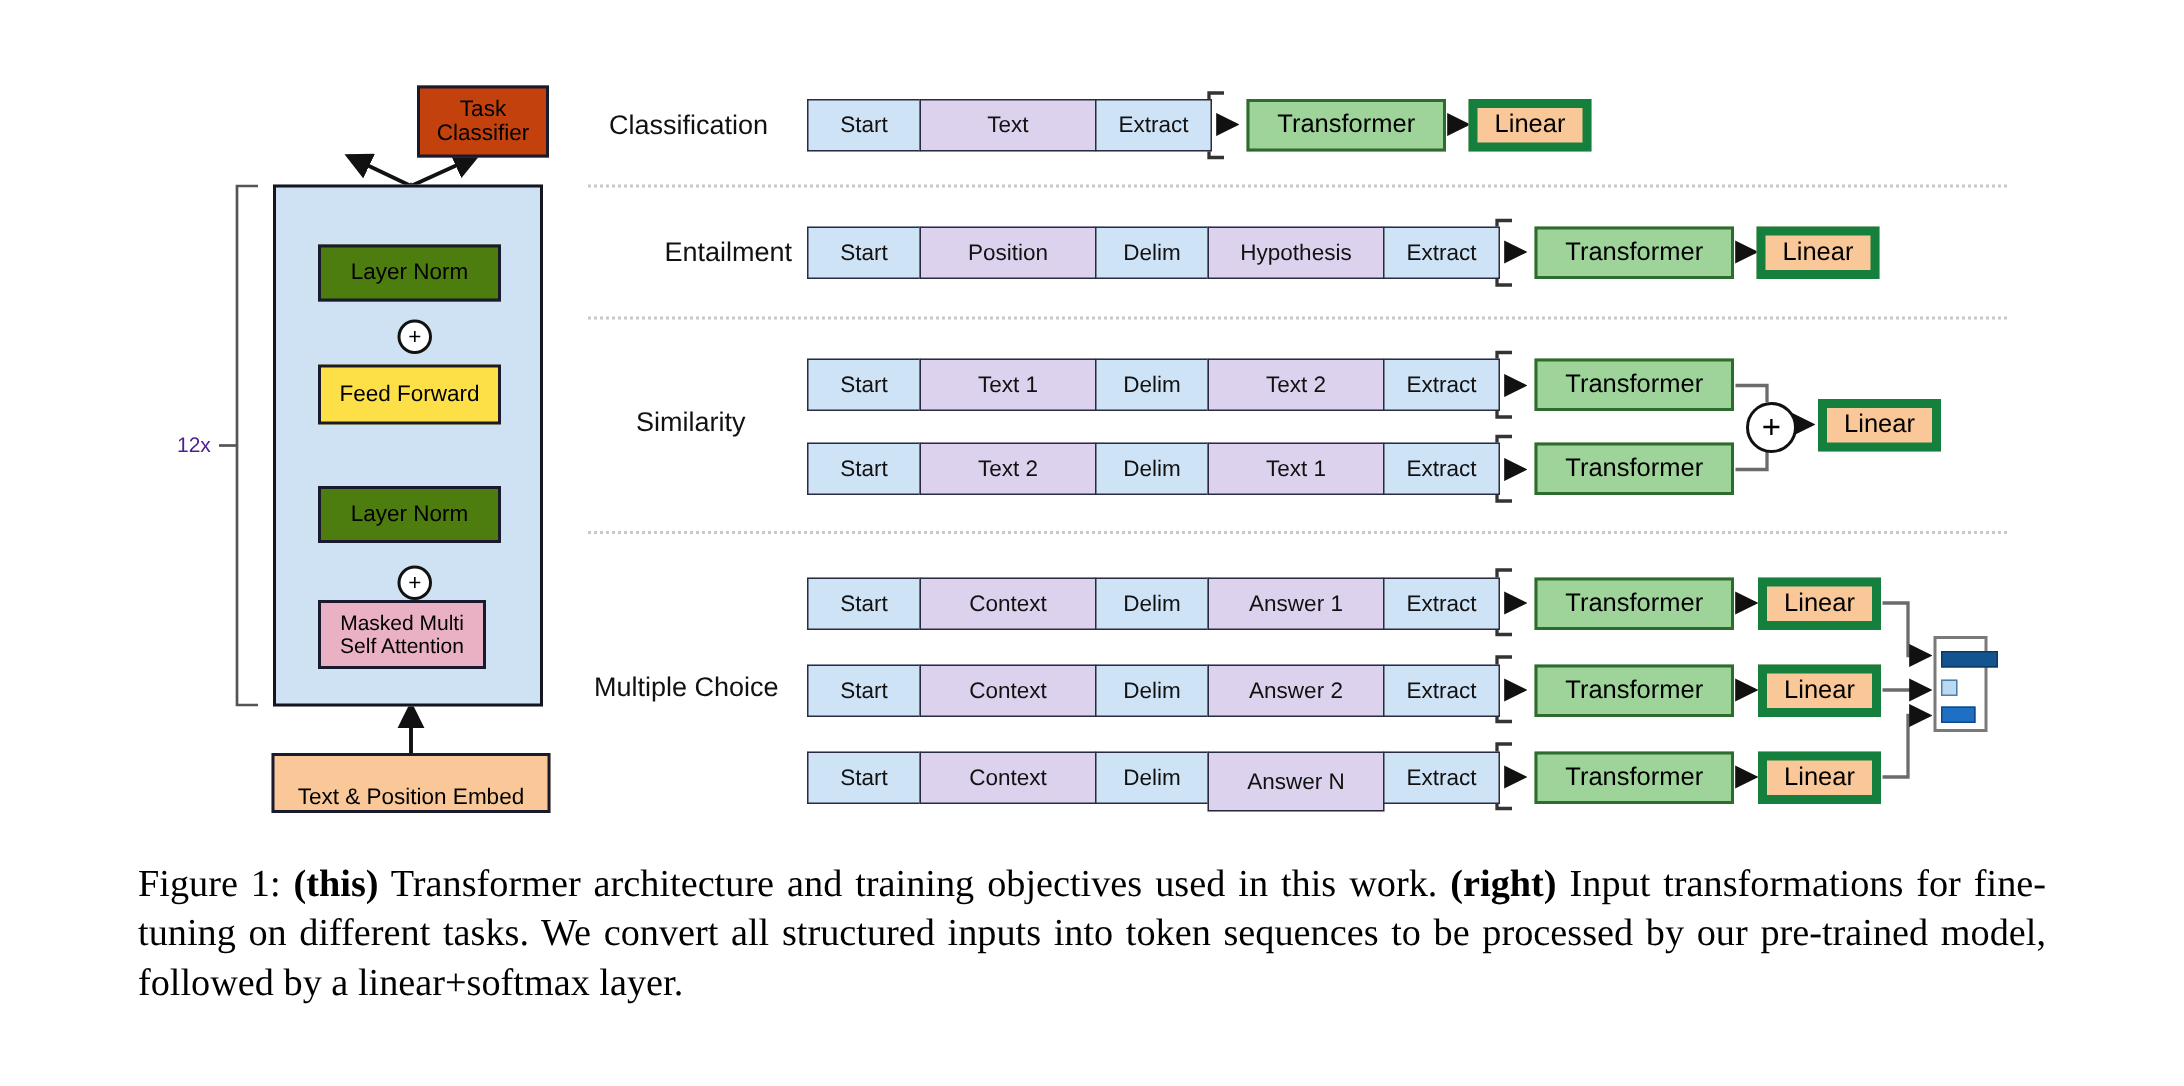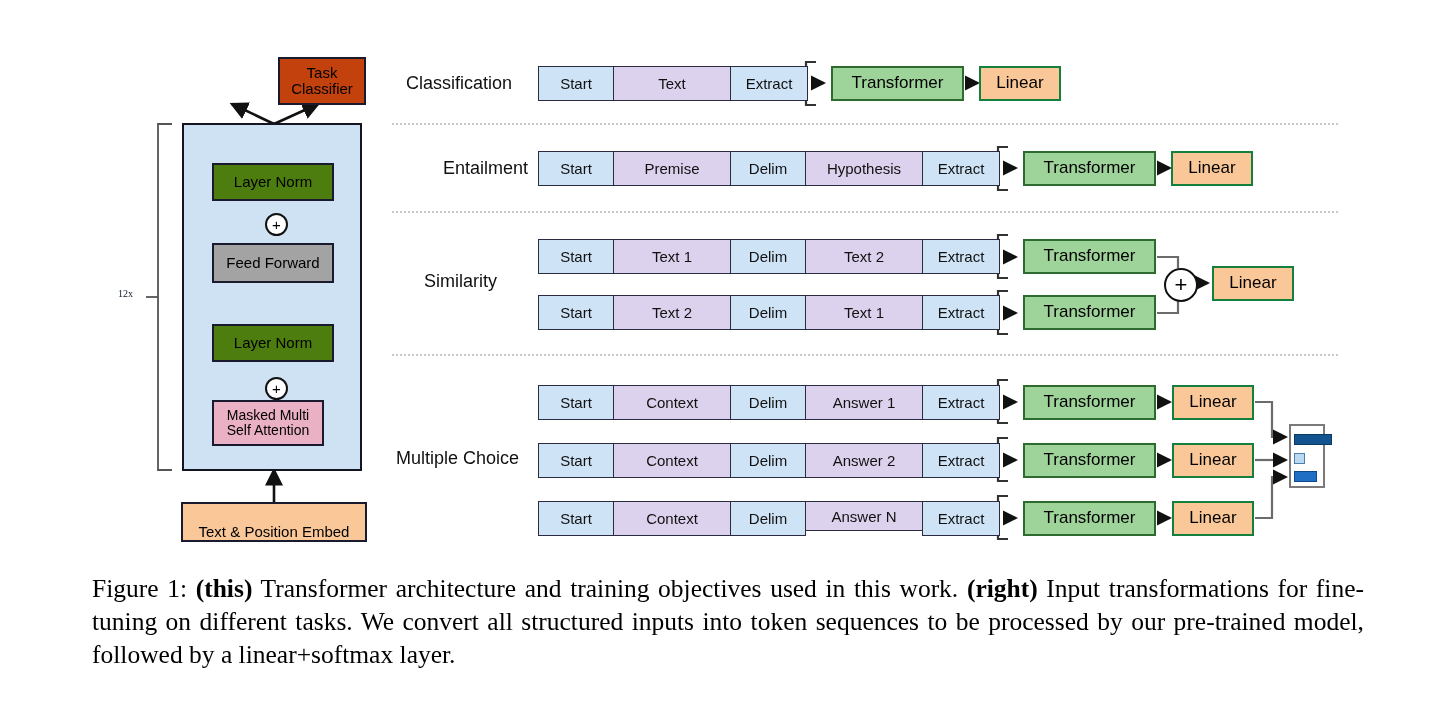--- a/index.html
+++ b/index.html
@@ -12,35 +12,35 @@
   .box{position:absolute;box-sizing:border-box;border:2px solid #1a1a2e;
        display:flex;align-items:center;justify-content:center;text-align:center;
        line-height:1.1;}
 
   
   .blk-container{position:absolute;box-sizing:border-box;background:#cfe2f3;
       border:2px solid #15151f;}
   .t-pred{background:#a8d08d;}
   .t-clf{background:#c2410c;}
   .layernorm{background:#4d7c0f;}
-  .feedfwd{background:#a3a3a3;text-align:right;}
+  .feedfwd{background:#fde047;text-align:right;}
   .attn{background:#eab0c4;}
   .embed{background:#fac898;align-items:flex-end;}
 
-  .lbl-12x{position:absolute;font-size:10px;color:#0f172a;font-family:Liberation Serif, serif;}
+  .lbl-12x{position:absolute;font-size:14px;color:#4c1d95;}
 
   
   .tok{position:absolute;box-sizing:border-box;border:1.6px solid #2a2a40;
        display:flex;align-items:center;justify-content:center;font-size:15px;
        color:#111;}
   .tok.blue{background:#cfe3f7;}
   .tok.purple{background:#ddd2ee;}
 
   .trf{background:#9ed49a;border:2px solid #2e6b2e;}
-  .lin{background:#fac898;border:2px solid #15803d;}
+  .lin{background:#fac898;border:6px solid #15803d;}
 
   .task-label{position:absolute;font-size:18px;color:#111;white-space:nowrap;text-align:right;}
 
   .divider{position:absolute;height:0;border-top:2px dotted #c9c9c9;}
 
   .softmax-box{position:absolute;box-sizing:border-box;background:#fff;
                border:2px solid #7a7a7a;}
   .sbar{position:absolute;}
 
   svg.ov{position:absolute;left:0;top:0;width:1456px;height:724px;
@@ -169,21 +169,21 @@
 
   <div class="task-label" style="left:406px;top:73px;">Classification</div>
   <div class="tok blue" style="left:538px;top:66px;width:76px;height:35px;">Start</div>
   <div class="tok purple" style="left:613px;top:66px;width:118px;height:35px;">Text</div>
   <div class="tok blue" style="left:730px;top:66px;width:78px;height:35px;">Extract</div>
   <div class="box trf" style="left:831px;top:66px;width:133px;height:35px;font-size:17px;">Transformer</div>
   <div class="box lin" style="left:979px;top:66px;width:82px;height:35px;font-size:17px;">Linear</div>
 
   <div class="task-label" style="left:420px;top:158px;margin-left:23px;">Entailment</div>
   <div class="tok blue" style="left:538px;top:151px;width:76px;height:35px;">Start</div>
-  <div class="tok purple" style="left:613px;top:151px;width:118px;height:35px;">Premise</div>
+  <div class="tok purple" style="left:613px;top:151px;width:118px;height:35px;">Position</div>
   <div class="tok blue" style="left:730px;top:151px;width:76px;height:35px;">Delim</div>
   <div class="tok purple" style="left:805px;top:151px;width:118px;height:35px;">Hypothesis</div>
   <div class="tok blue" style="left:922px;top:151px;width:78px;height:35px;">Extract</div>
   <div class="box trf" style="left:1023px;top:151px;width:133px;height:35px;font-size:17px;">Transformer</div>
   <div class="box lin" style="left:1171px;top:151px;width:82px;height:35px;font-size:17px;">Linear</div>
 
   <div class="task-label" style="left:424px;top:271px;">Similarity</div>
 
   <div class="tok blue" style="left:538px;top:239px;width:76px;height:35px;">Start</div>
   <div class="tok purple" style="left:613px;top:239px;width:118px;height:35px;">Text 1</div>
@@ -218,21 +218,21 @@
   <div class="tok purple" style="left:613px;top:443px;width:118px;height:35px;">Context</div>
   <div class="tok blue" style="left:730px;top:443px;width:76px;height:35px;">Delim</div>
   <div class="tok purple" style="left:805px;top:443px;width:118px;height:35px;">Answer 2</div>
   <div class="tok blue" style="left:922px;top:443px;width:78px;height:35px;">Extract</div>
   <div class="box trf" style="left:1023px;top:443px;width:133px;height:35px;font-size:17px;">Transformer</div>
   <div class="box lin" style="left:1172px;top:443px;width:82px;height:35px;font-size:17px;">Linear</div>
 
   <div class="tok blue" style="left:538px;top:501px;width:76px;height:35px;">Start</div>
   <div class="tok purple" style="left:613px;top:501px;width:118px;height:35px;">Context</div>
   <div class="tok blue" style="left:730px;top:501px;width:76px;height:35px;">Delim</div>
-  <div class="tok purple" style="left:805px;top:501px;width:118px;height:30px;">Answer N</div>
+  <div class="tok purple" style="left:805px;top:501px;width:118px;height:40px;">Answer N</div>
   <div class="tok blue" style="left:922px;top:501px;width:78px;height:35px;">Extract</div>
   <div class="box trf" style="left:1023px;top:501px;width:133px;height:35px;font-size:17px;">Transformer</div>
   <div class="box lin" style="left:1172px;top:501px;width:82px;height:35px;font-size:17px;">Linear</div>
 
   <div class="softmax-box" style="left:1289px;top:424px;width:36px;height:64px;">
     <div class="sbar" style="left:3px;top:8px;height:9px;width:36px;background:#12548f;border:1px solid #0a3a63;"></div>
     <div class="sbar" style="left:3px;top:27px;height:9px;width:9px;background:#bcd9f2;border:1px solid #4a7fae;"></div>
     <div class="sbar" style="left:3px;top:45px;height:9px;width:21px;background:#1f6fc4;border:1px solid #0f4a88;"></div>
   </div>
 

